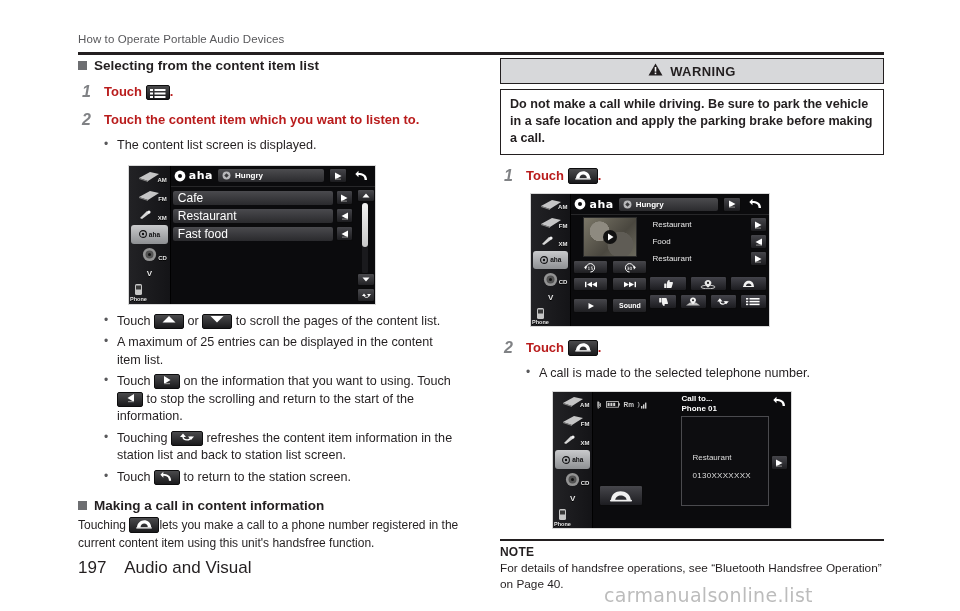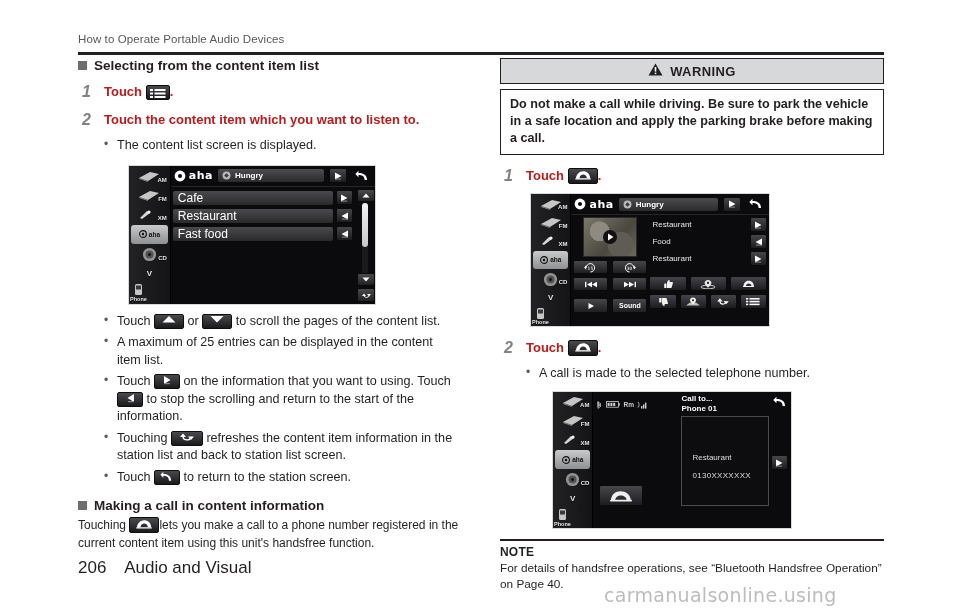--- a/index.html
+++ b/index.html
@@ -901,19 +901,19 @@
 
       <div style="margin:10px 0 0 -22px;">
         <div class="note-rule"></div>
         <div class="note-ttl">NOTE</div>
         <div class="note-txt">For details of handsfree operations, see “Bluetooth Handsfree Operation” on Page 40.</div>
       </div>
     </div>
   </div>
 
   <div class="footer">
-    <span class="pg">206</span>
+    <span class="pg">197</span>
     <span>Audio and Visual</span>
   </div>
 
-  <div class="watermark">carmanualsonline.using</div>
+  <div class="watermark">carmanualsonline.list</div>
 
 </div>
 
 </body></html>

